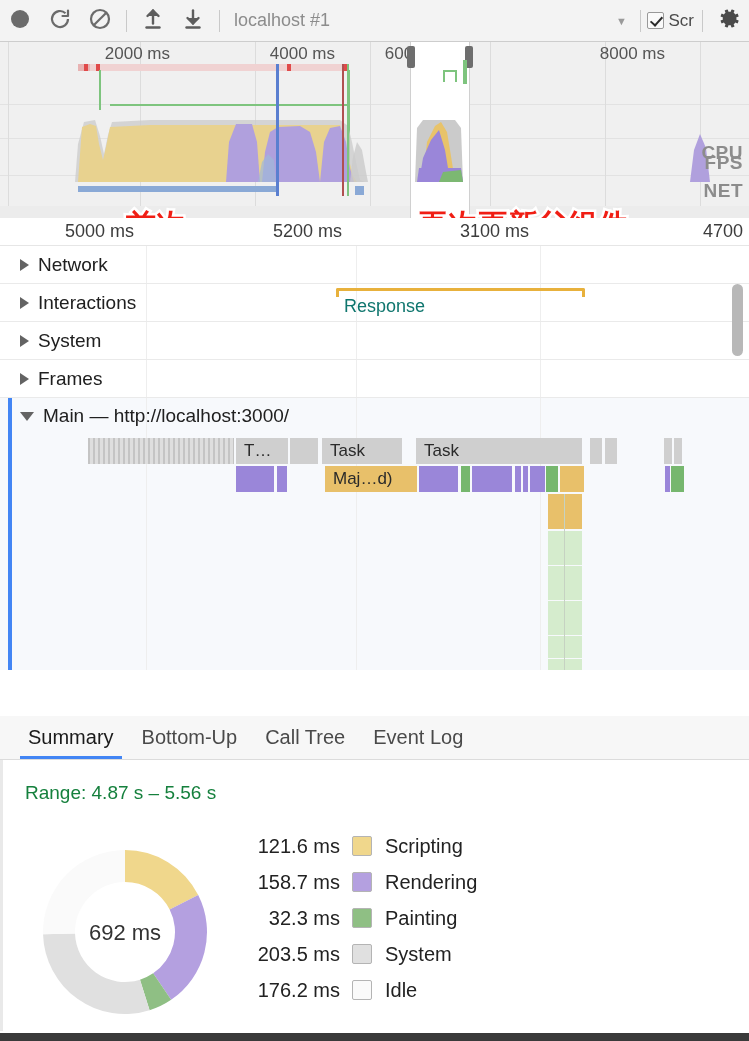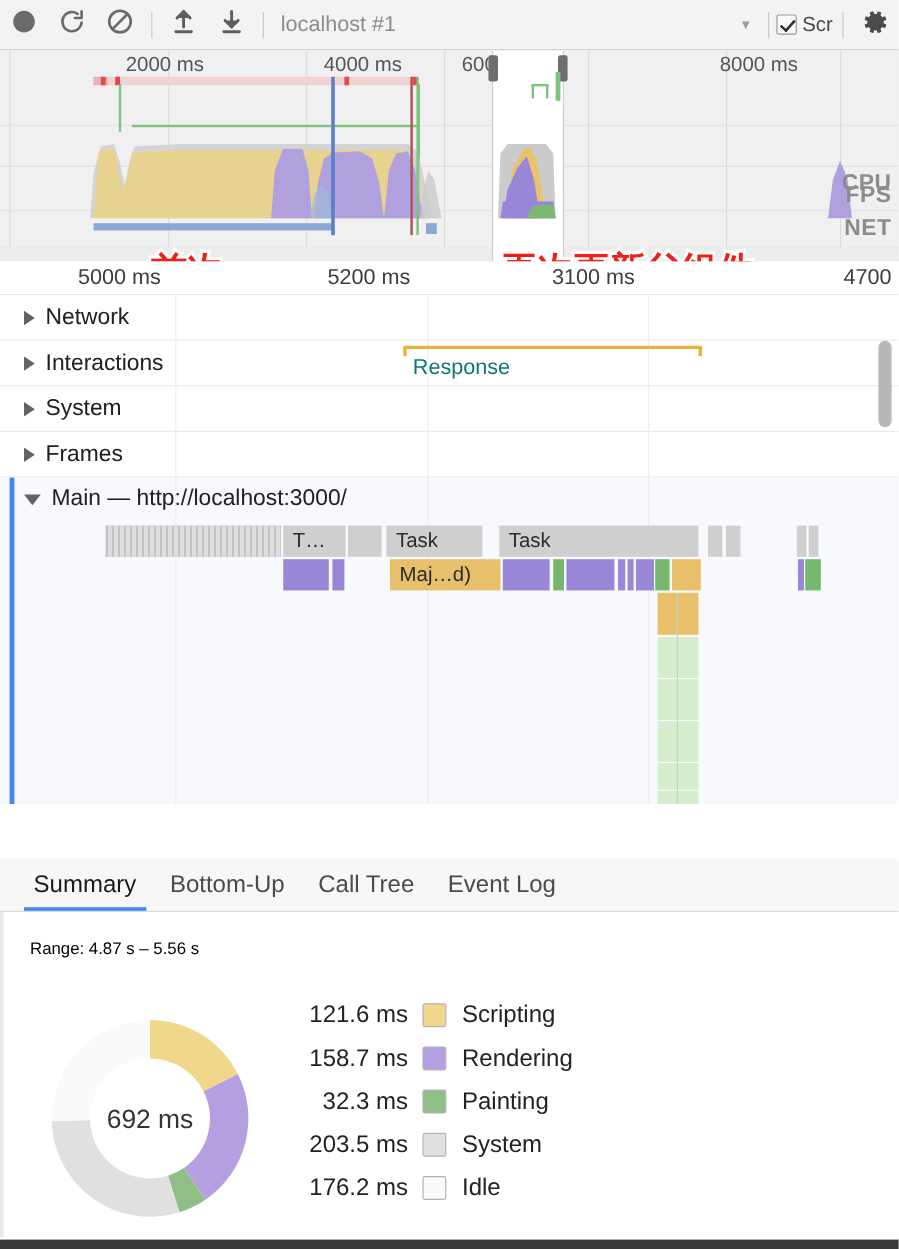--- a/index.html
+++ b/index.html
@@ -183,21 +183,21 @@
     height: 3px; background: #4285f4;
   }
 
   
   .summary {
     position: absolute; left: 0; top: 760px; width: 749px; height: 271px;
     background: #fff; border-left: 3px solid #e9e9e9;
   }
   .range-line {
     position: absolute; left: 22px; top: 22px;
-    font-size: 14px; color: #000000;
+    font-size: 19px; color: #15803d;
   }
   .donut-wrap { position: absolute; left: 30px; top: 845px; width: 190px; height: 175px; }
   .donut-center {
     position: absolute; left: 0; top: 0; width: 100%; height: 100%;
     display: flex; align-items: center; justify-content: center;
     font-size: 22px; color: #333;
   }
   .legend { position: absolute; left: 248px; top: 828px; }
   .legend-row {
     display: flex; align-items: center; height: 36px;

